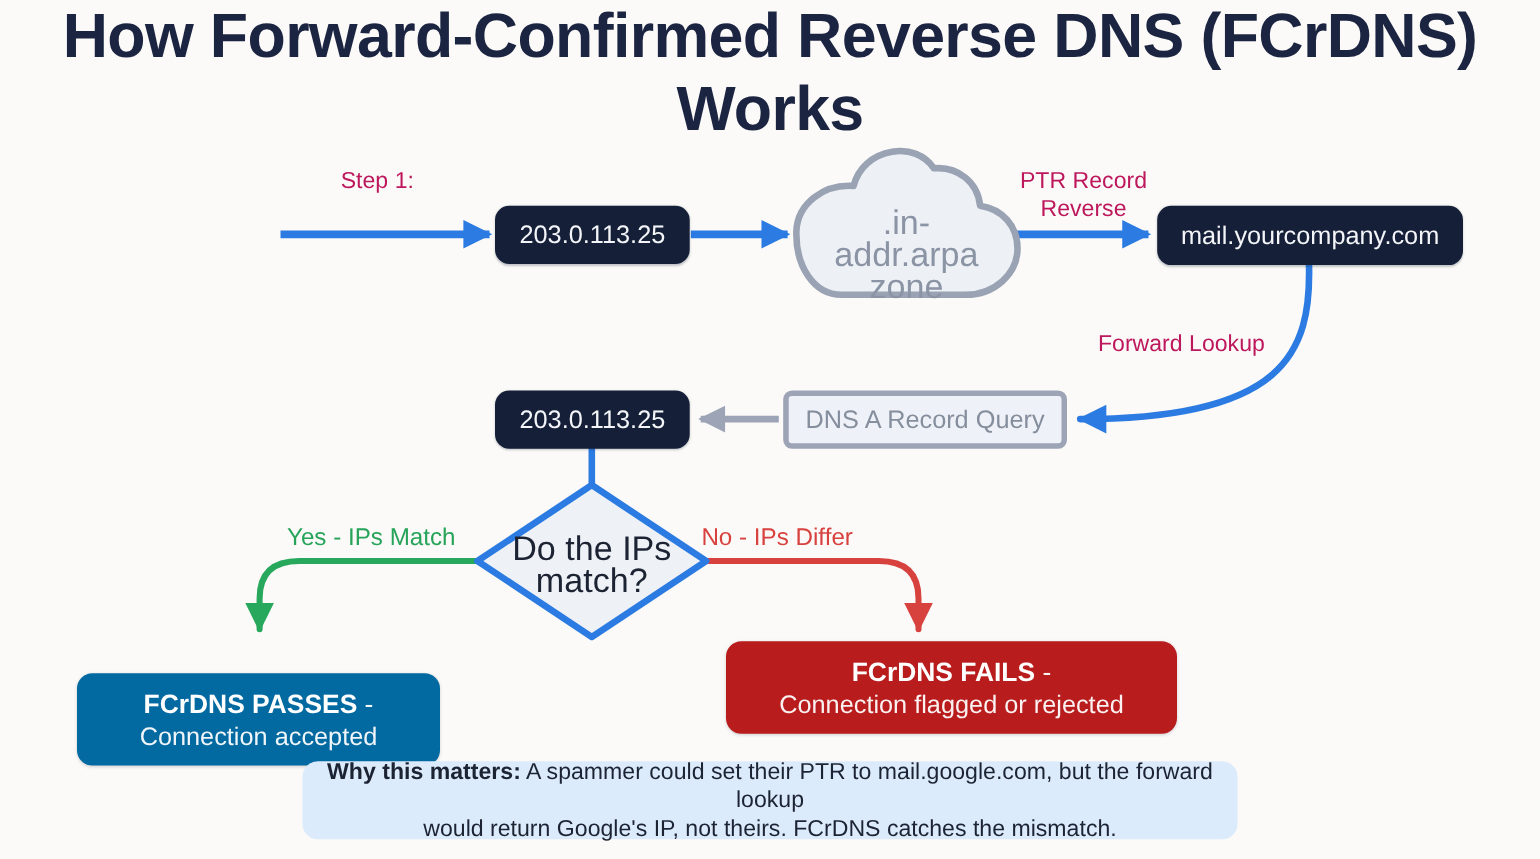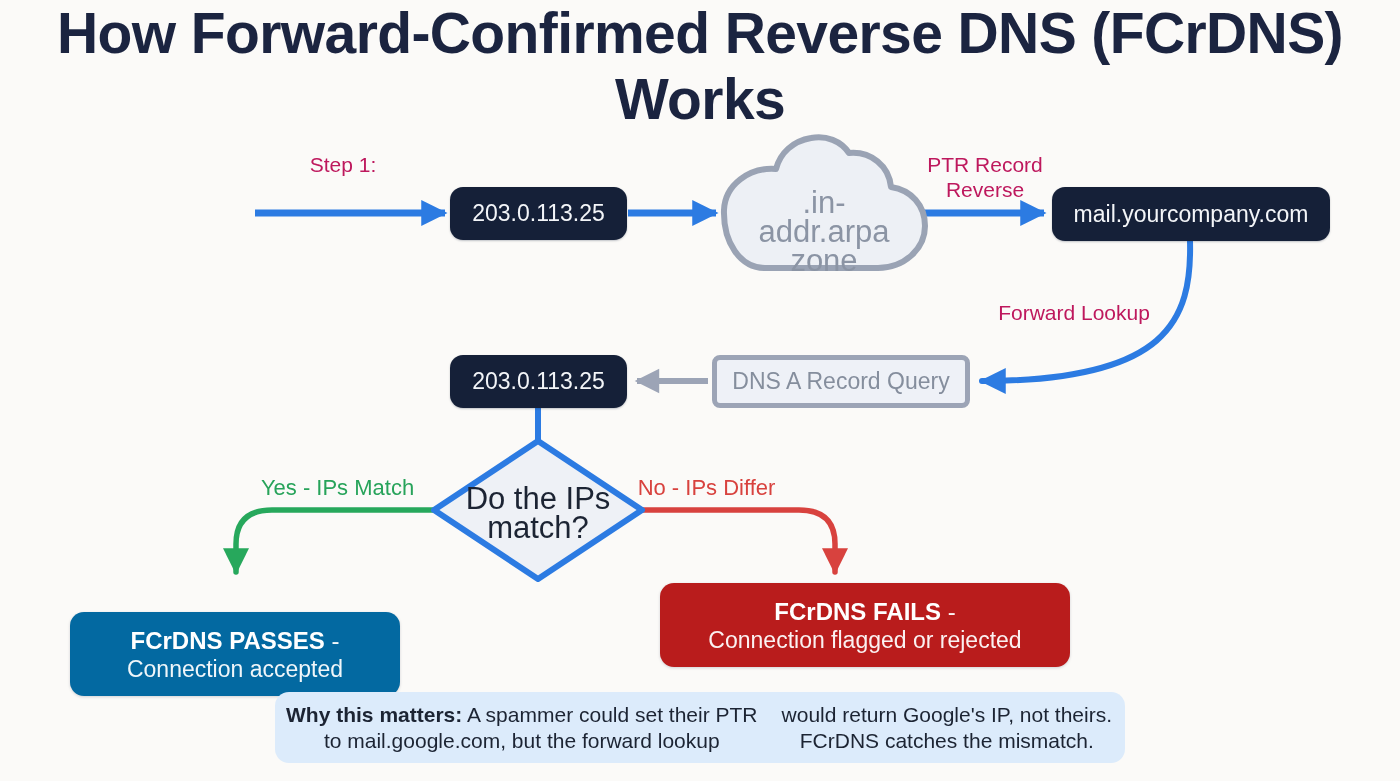--- a/index.html
+++ b/index.html
@@ -77,21 +77,21 @@
   .pass { left: 70px;  top: 583px; width: 330px; height: 84px; background: #0369a1; margin-top: 29px; }
   .fail { left: 660px; top: 583px; width: 410px; height: 84px; background: #b91c1c; align-items: center; }
   .outcome .l1 { font-size: 24px; font-weight: 700; line-height: 29px; }
   .outcome .l1 .dash { font-weight: 400; color: rgba(255,255,255,0.95); }
   .outcome .l2 { font-size: 23px; font-weight: 400; line-height: 28px; color: rgba(255,255,255,0.94); }
 
   .note {
     left: 275px; top: 692px; width: 850px; height: 71px;
     background: #dcebfb; border-radius: 14px;
     color: #1c2433; font-size: 21px; line-height: 26px;
-    display: flex; align-items: center; justify-content: center;
+    display: flex; flex-direction: column; align-items: center; justify-content: center;
     text-align: center;
   }
   .note b { font-weight: 700; }
 </style>
 </head>
 <body>
 
 <div class="canvas">
 
   <svg class="overlay" viewBox="0 0 1400 781" xmlns="http://www.w3.org/2000/svg">

